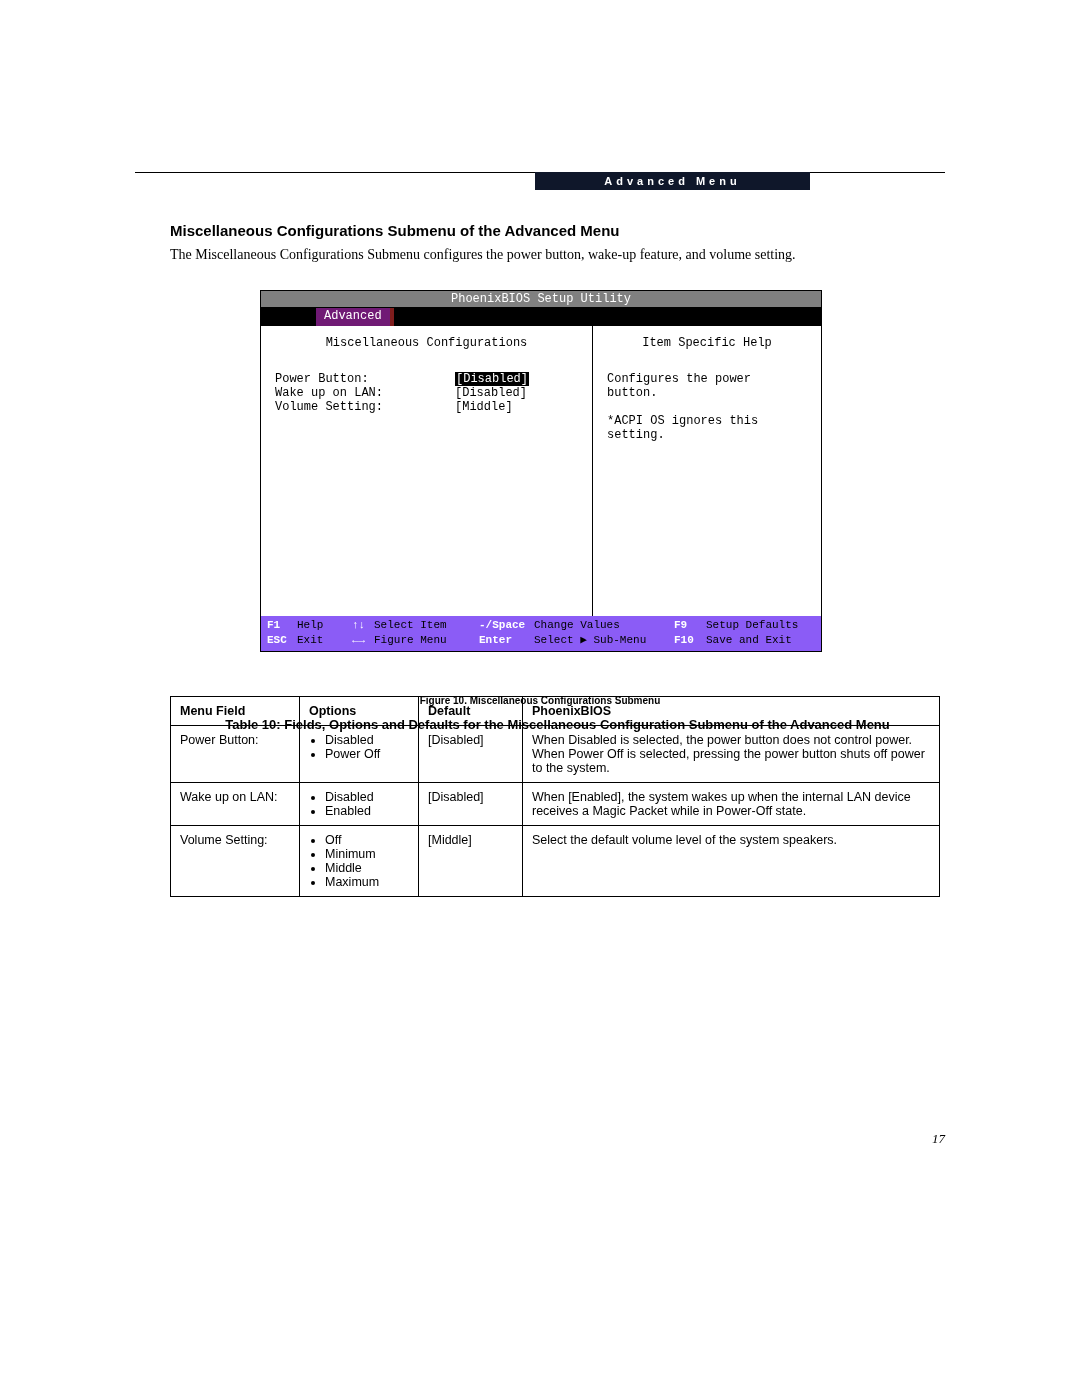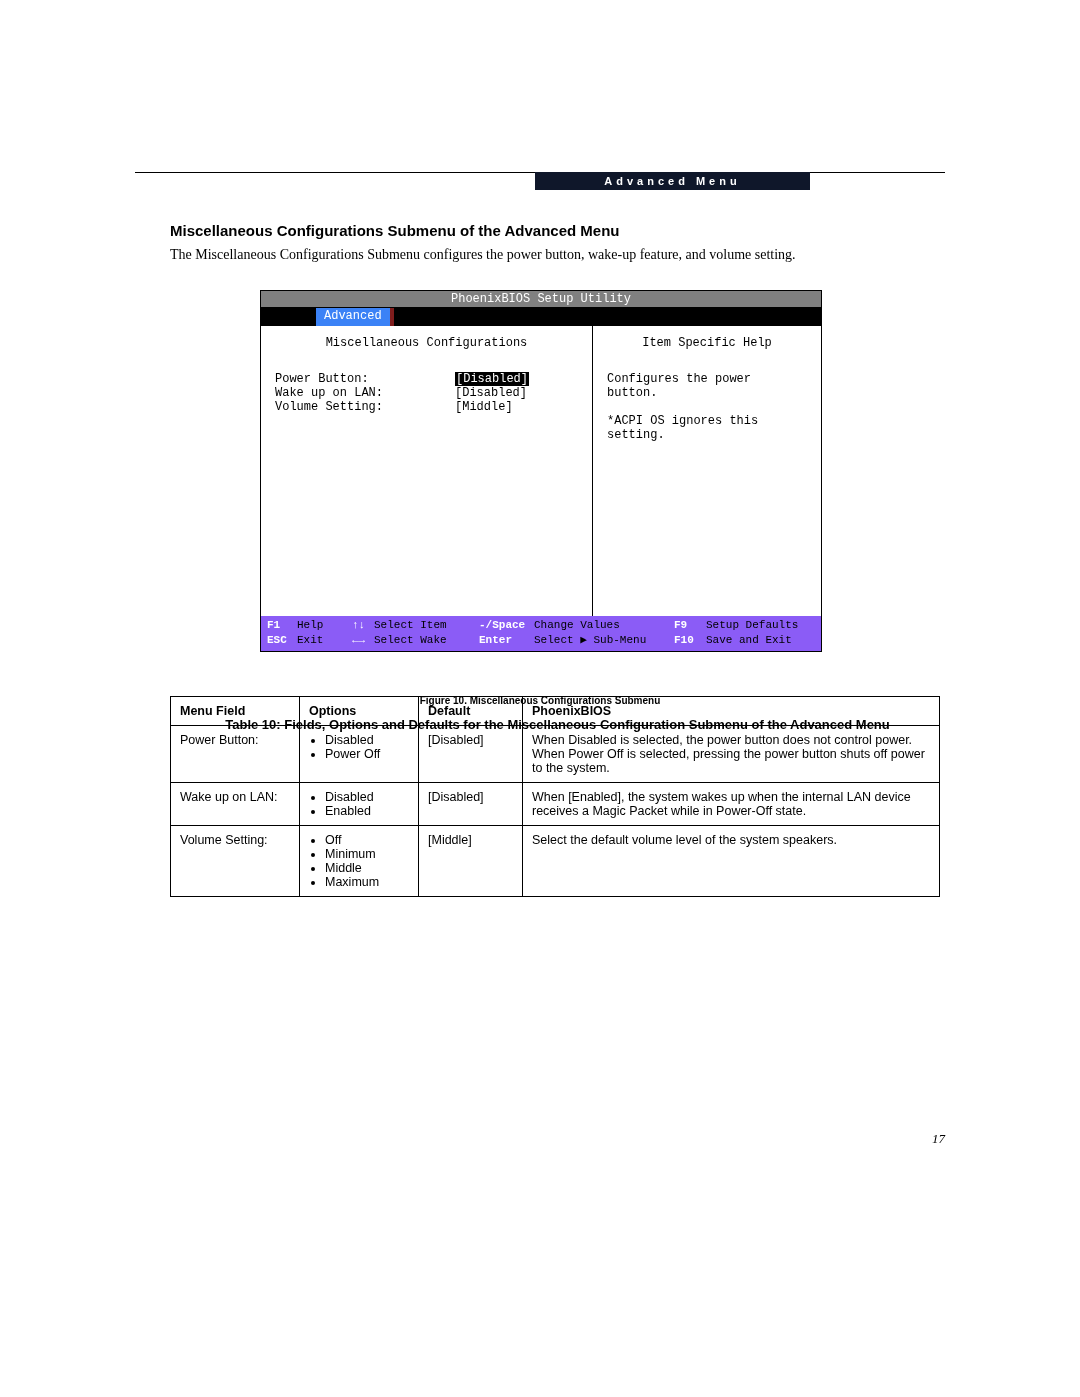--- a/index.html
+++ b/index.html
@@ -7,21 +7,21 @@
   .rule{position:absolute;left:135px;right:135px;top:172px;border-top:1px solid #000;}
   .header-badge{position:absolute;top:172px;right:270px;width:275px;height:18px;background:#0f172a;color:#fff;font-family:Arial,Helvetica,sans-serif;font-size:11px;font-weight:bold;letter-spacing:4px;display:flex;align-items:center;justify-content:center;}
   .section{position:absolute;left:170px;top:222px;right:135px;}
   h2.title{font-family:Arial,Helvetica,sans-serif;font-size:15px;font-weight:bold;margin:0 0 8px 0;}
   p.intro{font-family:Georgia,serif;font-size:14px;margin:0;}
   
   .bios{position:absolute;left:260px;top:290px;width:560px;border:1px solid #000;font-family:'Courier New',monospace;font-size:12px;}
   .bios-title{background:#808080;color:#fff;text-align:center;padding:1px 0;font-weight:normal;border-bottom:1px solid #000;}
   .bios-tabrow{background:#000;color:#fff;height:18px;display:flex;}
   .bios-tab-spacer{width:55px;}
-  .bios-tab{background:#3b82f6;color:#fff;padding:1px 8px;border-right:4px solid #7f1d1d;}
+  .bios-tab{background:#701a75;color:#fff;padding:1px 8px;border-right:4px solid #7f1d1d;}
   .bios-body{display:flex;height:290px;background:#fff;}
   .bios-left{flex:1;border-right:1px solid #000;padding:10px 14px;position:relative;}
   .bios-left-title{text-align:center;margin-bottom:22px;}
   .bios-right{width:200px;padding:10px 14px;}
   .bios-right-title{text-align:center;margin-bottom:22px;}
   .bios-row{display:flex;}
   .bios-label{width:180px;}
   .bios-val{}
   .bios-val.sel{background:#000;color:#fff;padding:0 1px;}
   .bios-footer{background:#8b5cf6;color:#fff;padding:2px 6px;font-size:11px;line-height:1.4;}
@@ -96,21 +96,21 @@
         <span class="c4 dk">Select Item</span>
         <span class="c5">-/Space</span>
         <span class="c6 dk">Change Values</span>
         <span class="c7">F9</span>
         <span class="c8 dk">Setup Defaults</span>
       </div>
       <div class="row">
         <span class="c1">ESC</span>
         <span class="c2 dk">Exit</span>
         <span class="c3">←→</span>
-        <span class="c4 dk">Select Wake</span>
+        <span class="c4 dk">Figure Menu</span>
         <span class="c5">Enter</span>
         <span class="c6 dk">Select ▶ Sub-Menu</span>
         <span class="c7">F10</span>
         <span class="c8 dk">Save and Exit</span>
       </div>
     </div>
   </div>
 
   <div class="caption">Figure 10.  Miscellaneous Configurations Submenu</div>
   <div class="tbltitle">Table 10: Fields, Options and Defaults for the Miscellaneous Configuration Submenu of the Advanced Menu</div>

